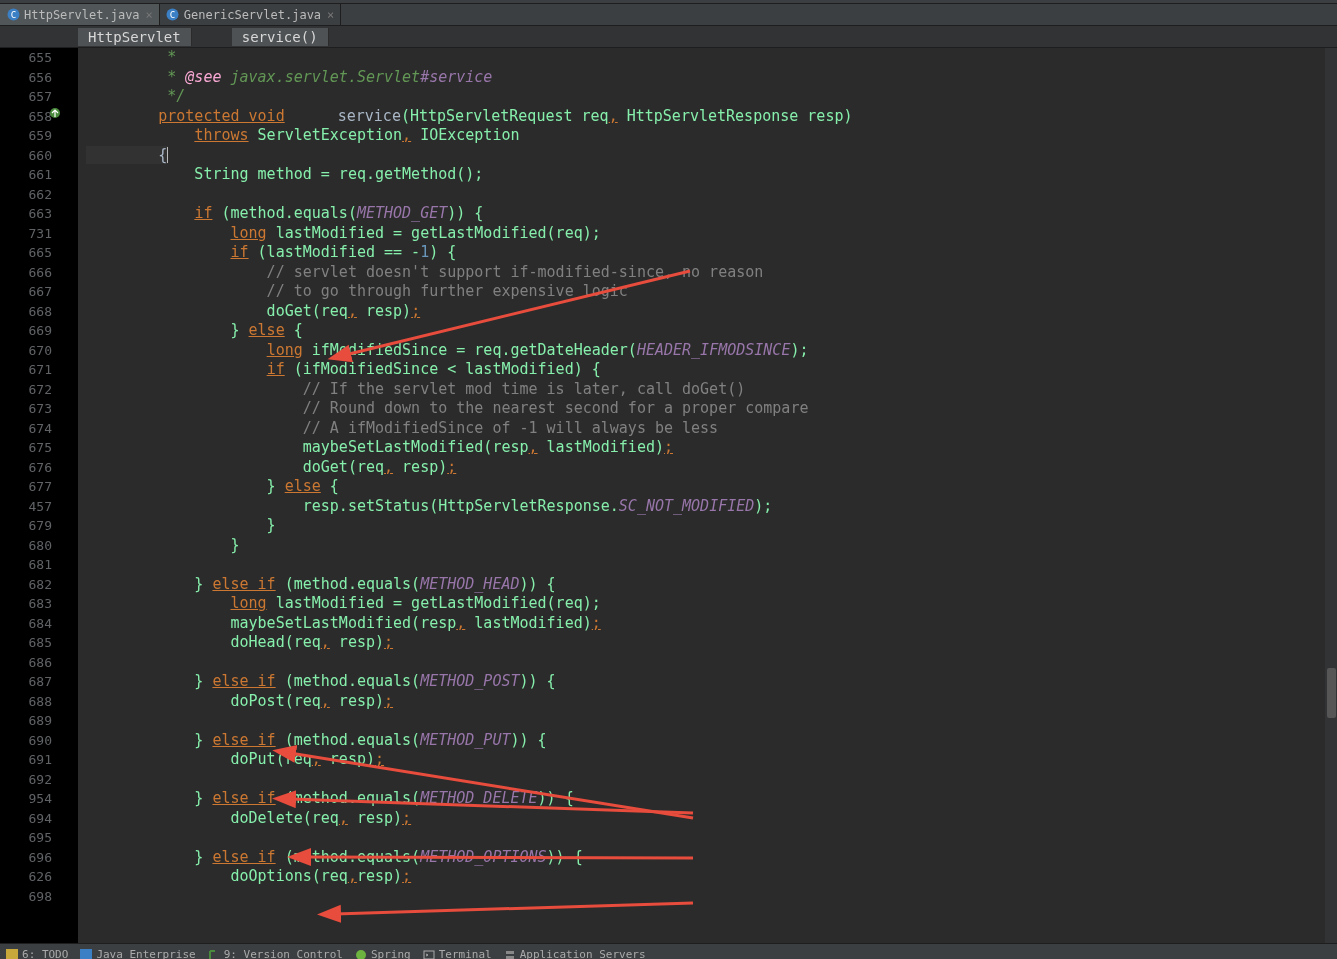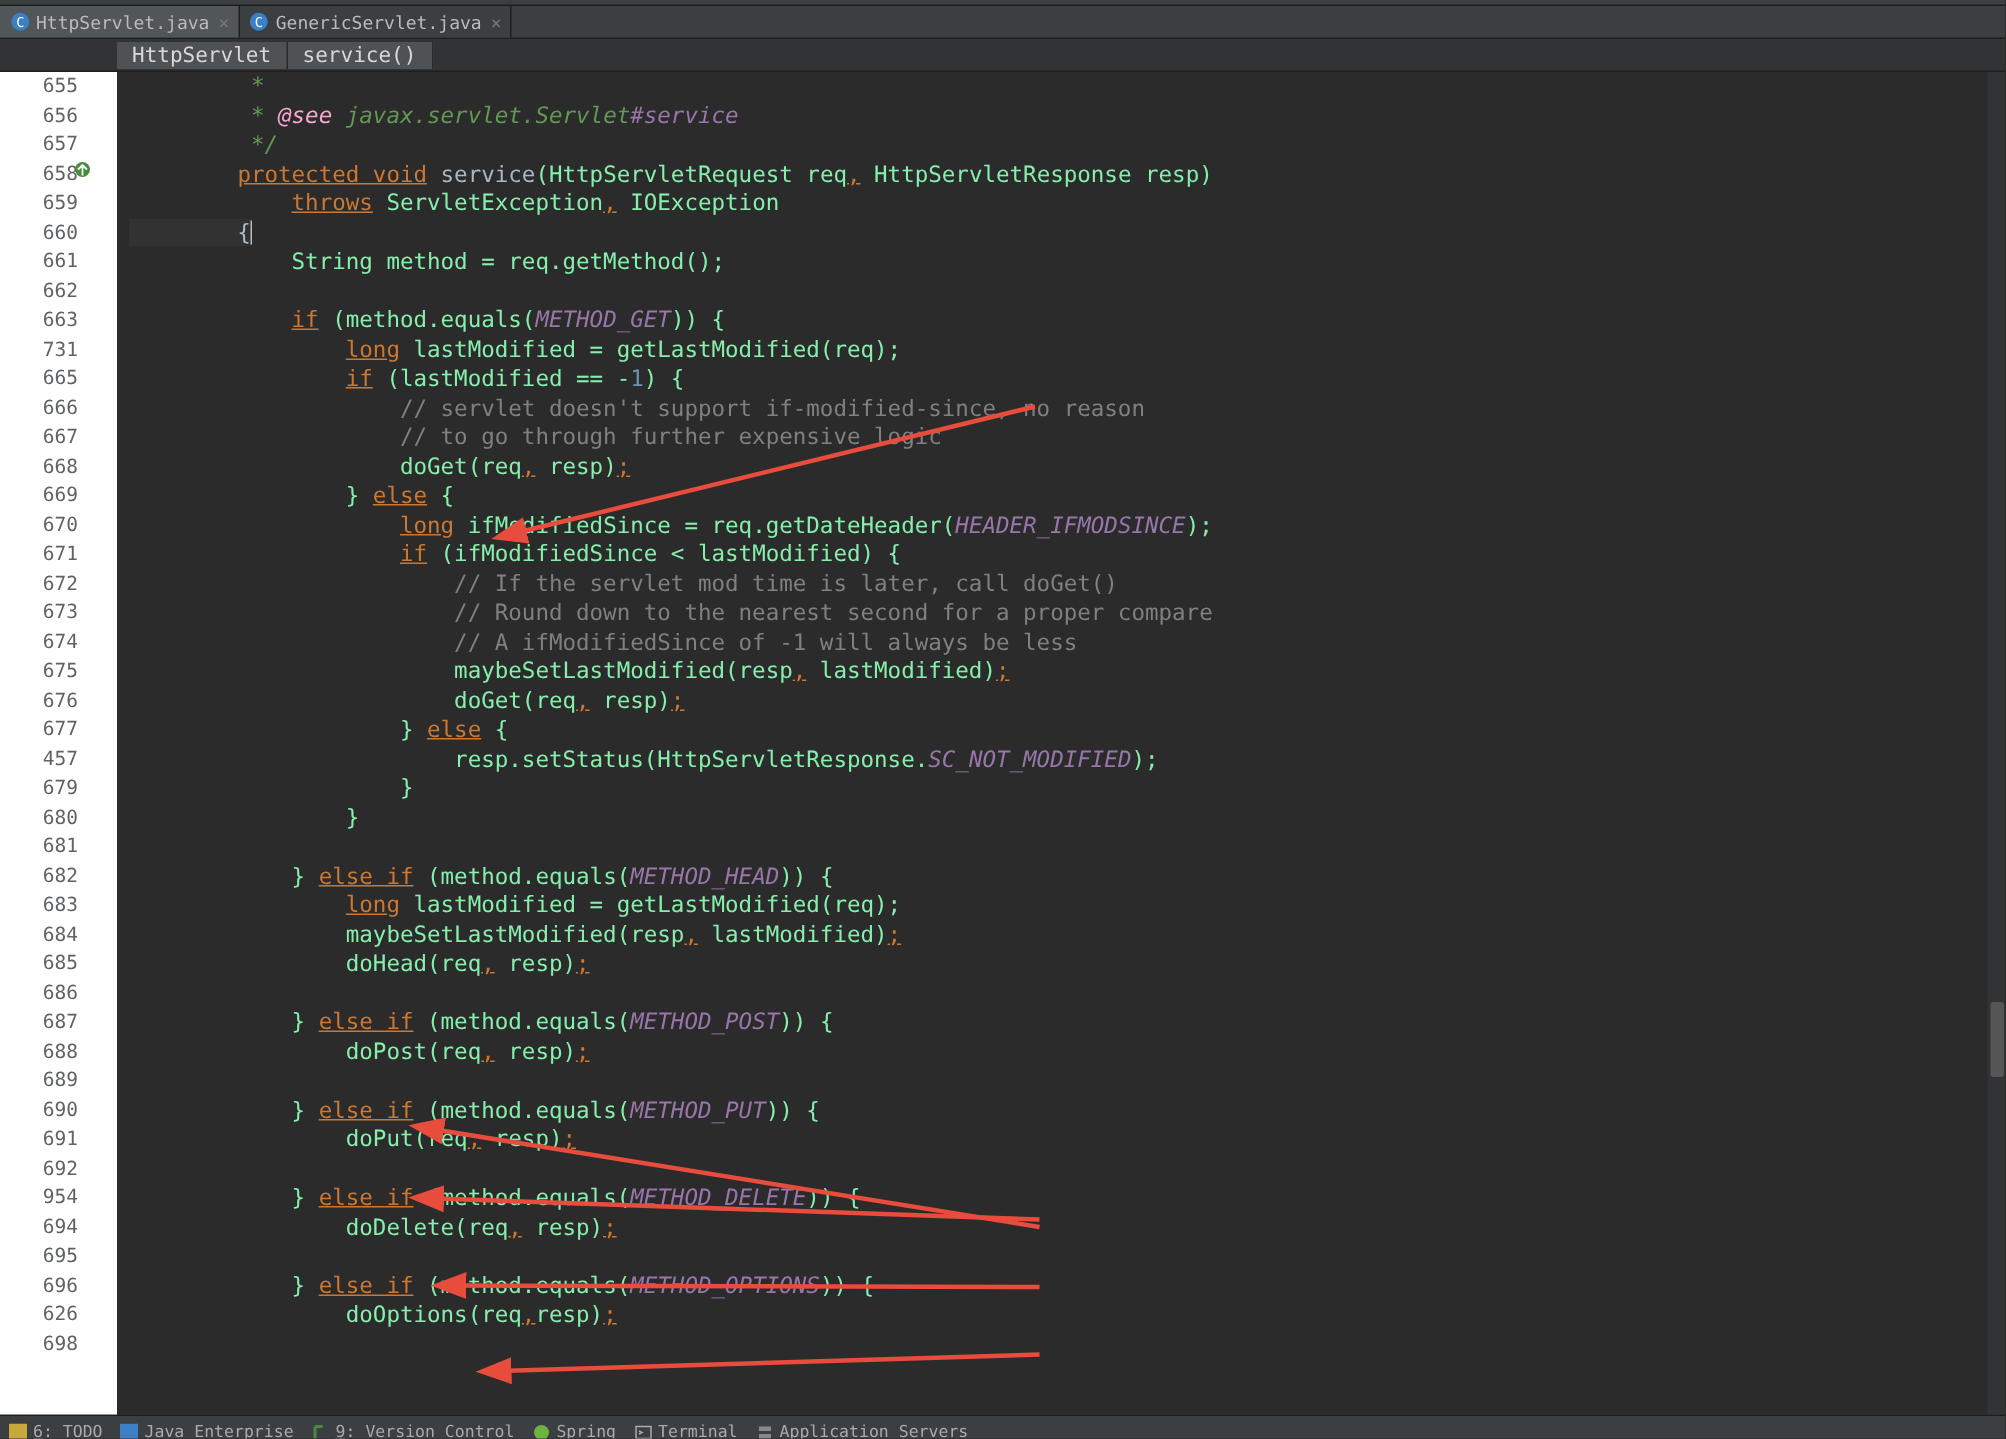--- a/index.html
+++ b/index.html
@@ -38,38 +38,39 @@
     display: inline-flex; align-items:center; justify-content:center;
     color:#6aa9e0;
   }
   .breadcrumb {
     display: flex;
     background: #313335;
     border-bottom: 1px solid #1e1e1e;
     padding-left: 78px;
     height: 22px;
     align-items: center;
+    gap: 40px;
   }
   .crumb {
     background: #4e5254;
     color: #d8d8d8;
     font-size: 14px;
     padding: 1px 10px;
     font-family: 'Menlo','Consolas',monospace;
     border-right: 1px solid #2b2b2b;
   }
   .editor {
     display: flex;
     height: calc(100% - 48px - 16px);
     position: relative;
     background: #2b2b2b;
   }
   .gutter {
     width: 78px;
-    background: #ffffff;
+    background: #000000;
     color: #606366;
     font-size: 13px;
     text-align: right;
     padding-right: 26px;
     user-select: none;
     line-height: 19.5px;
     position: relative;
   }
   .code {
     flex: 1;
@@ -79,21 +80,21 @@
     white-space: pre;
     position: relative;
     overflow: hidden;
   }
   .code-line { height: 19.5px; }
   .kw { color: #cc7832; text-decoration: underline; }
   .com { color: #808080; font-style: normal; }
   .doc { color: #629755; font-style: italic; }
   .doctag { color: #f9a8d4; font-style: italic; }
   .num { color: #6897bb; }
-  .id { color: #a9b7c6; }
+  .id { color: #a9b7c6; margin-left: 44px; }
   .it { color: #9876aa; font-style: italic; }
   .pl { color: #86efac; }
   .cursor-line { background: #323232; }
   .cursor { display:inline-block; width:1px; height:16px; background:#bbb; vertical-align:middle; }
 
   .arrows { position: absolute; left: 0; top: 0; pointer-events: none; }
   
   .bottom-bar {
     display: flex;
     align-items: center;

